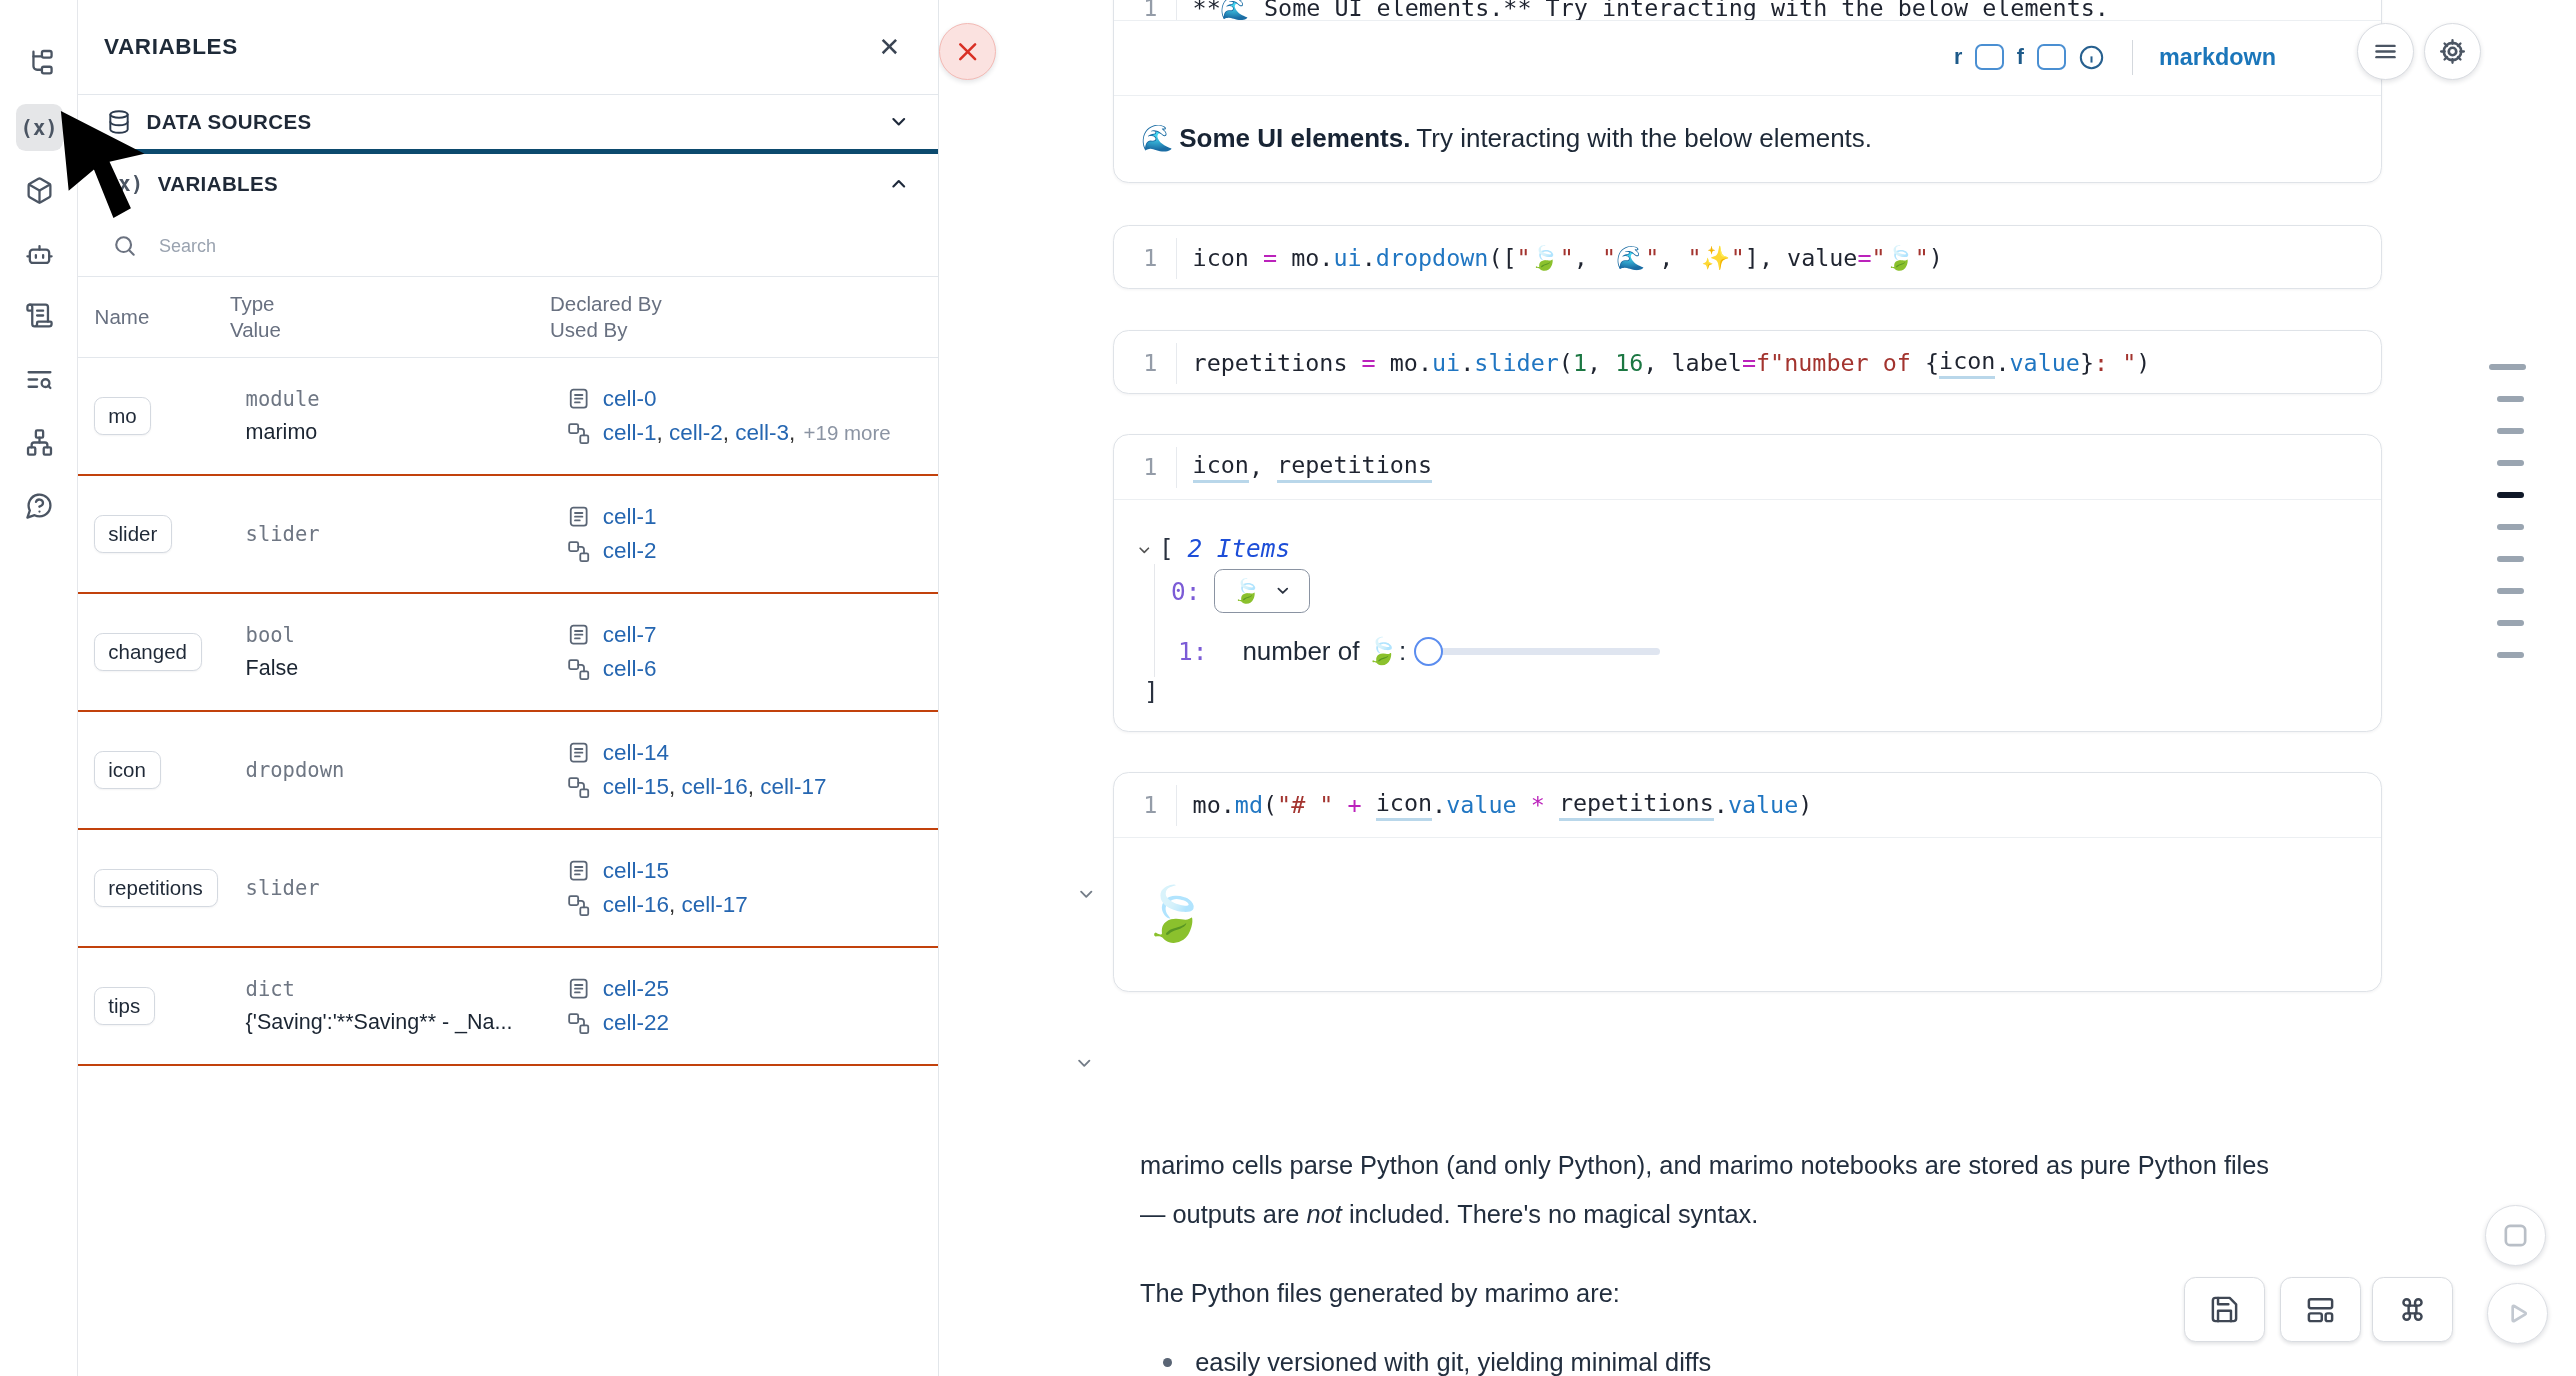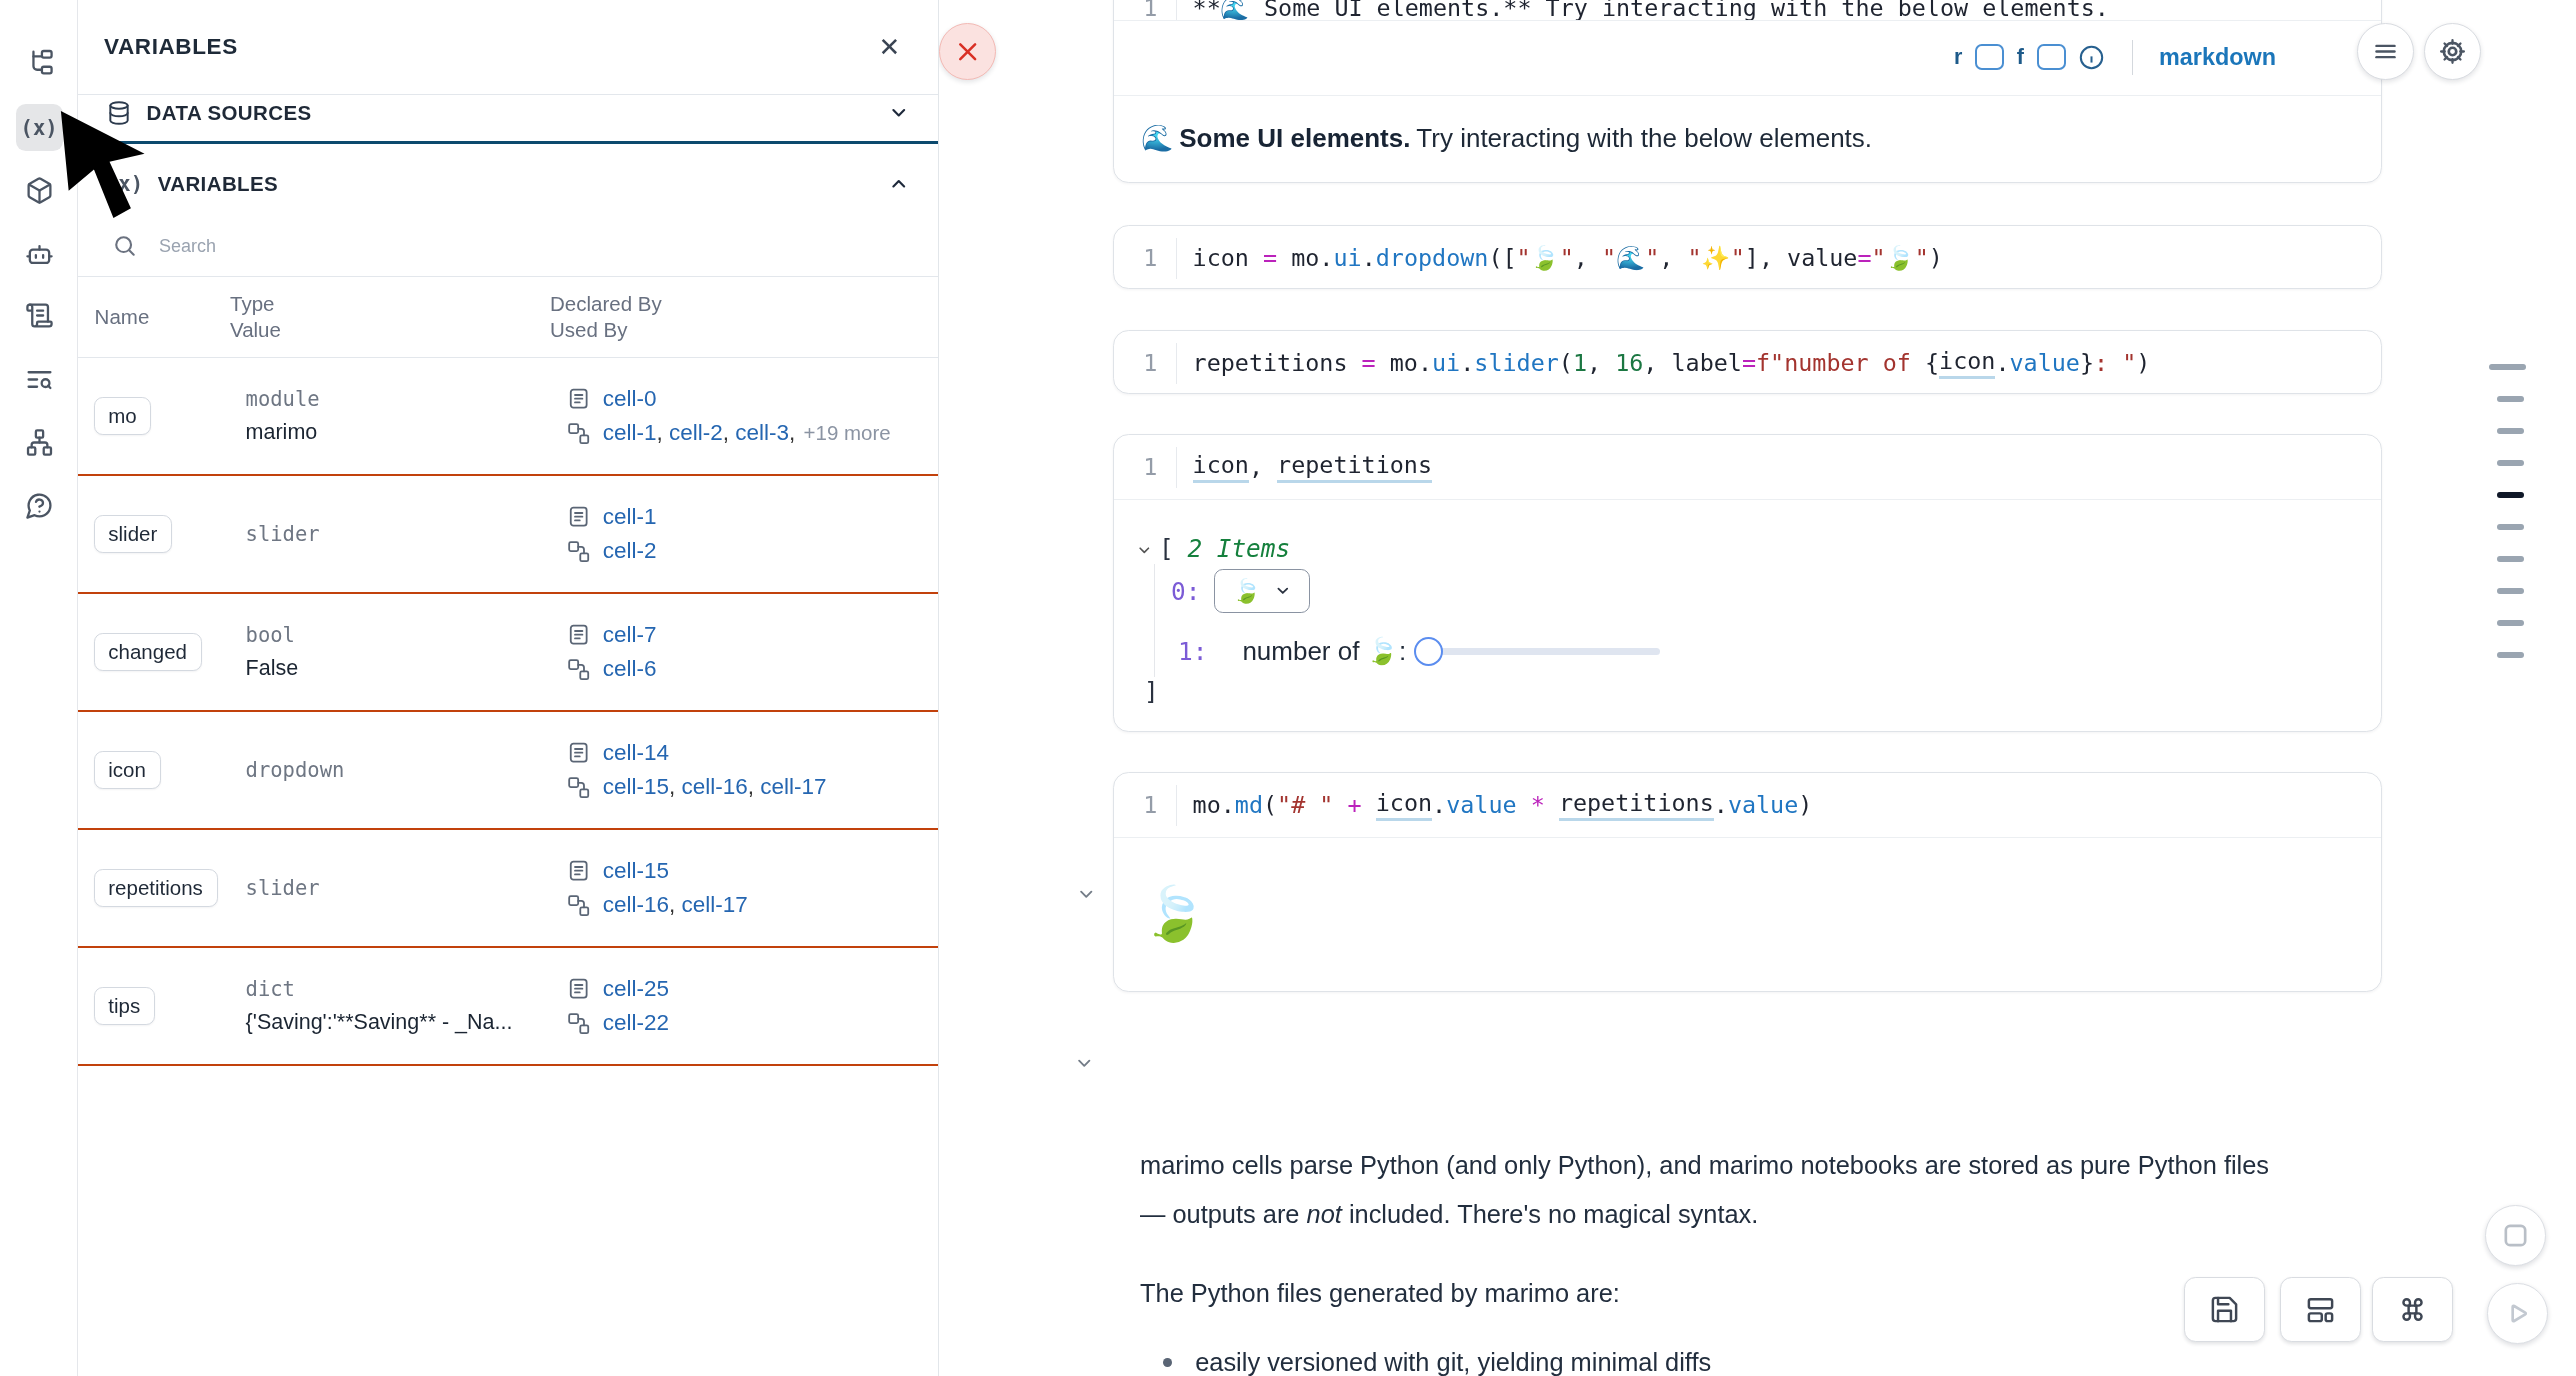--- a/index.html
+++ b/index.html
@@ -26,21 +26,21 @@
         display:flex; align-items:center; padding:0 29px 0 26px; }
   #ph .t { font-size:22.5px; font-weight:700; letter-spacing:0.6px; color:#1e2a38; }
   #ph .x { margin-left:auto; width:39px; height:39px; display:flex; align-items:center;
            justify-content:center; font-size:26px; color:#3a4453; }
   .secrow { position:absolute; left:0; width:100%; display:flex; align-items:center;
             padding:0 29px 0 28px; gap:14.6px; }
   .secrow .lbl { font-size:20.5px; font-weight:700; letter-spacing:0.4px; color:#1f2937; }
   .secrow svg.ic { stroke:#2c3a4d; fill:none; stroke-width:1.8; stroke-linecap:round; stroke-linejoin:round; }
   .secrow svg.chev { margin-left:auto; stroke:#1e293b; fill:none; stroke-width:2.4;
                      stroke-linecap:round; stroke-linejoin:round; }
-  #sec-ds { top:85px; height:59px; border-bottom:3px solid #0c4a6e; }
+  #sec-ds { top:95px; height:59px; border-bottom:5px solid #0c4a6e; }
   #sec-vars { top:153px; height:62px; }
   #searchrow { position:absolute; left:0; top:215px; height:62px; width:100%;
                display:flex; align-items:center; padding-left:34px; gap:21.5px; }
   #searchrow svg { stroke:#6b7280; fill:none; stroke-width:2; stroke-linecap:round; }
   #searchrow input { border:none; outline:none; font-size:18px; color:#1e293b; width:586px;
                      font-family:"Liberation Sans", sans-serif; }
   #searchrow input::placeholder { color:#9aa3b0; }
 
   #thead { position:absolute; left:0; top:276px; width:100%; height:82px;
            border-top:1px solid #e3e7ec; border-bottom:1px solid #e3e7ec;
@@ -105,21 +105,21 @@
   #cell2 { top:225px; height:64px; }
   #cell3 { top:330px; height:64px; }
 
   
   #cell4 { top:434px; height:298px; }
   #c4sep { position:absolute; top:64px; left:0; right:0; }
   #c4out { position:absolute; top:64px; bottom:0; left:0; right:0;
            font-family:"DejaVu Sans Mono", monospace; font-size:24.4px; color:#2a3240; }
   #treechev { position:absolute; left:21.5px; top:43px; }
   #treehead { position:absolute; left:45px; top:35px; }
-  #treehead .items { color:#15803d; font-style:italic; margin-left:13.7px; }
+  #treehead .items { color:#1d4ed8; font-style:italic; margin-left:13.7px; }
   #guide { position:absolute; left:40px; top:65px; height:113px; width:1px; background:#e5e7eb; }
   .idx { color:#7b5bd6; }
   #item0 { position:absolute; left:57px; top:70px; display:flex; align-items:center; gap:13.7px; }
   #dd { width:96px; height:44px; border:1.5px solid #8a93a2; border-radius:8.8px; background:#fff;
         display:flex; align-items:center; justify-content:center; gap:11.7px; font-size:23.4px; }
   #item1 { position:absolute; left:64px; top:137px; display:flex; align-items:center; }
   #item1 .slabel { font-family:"Liberation Sans", sans-serif; font-size:26px; color:#1f2937;
                    margin-left:35px; }
   #slider { position:relative; width:244px; height:7.8px; background:#dfe5f0; border-radius:4.9px;
             margin-left:9.8px; }

